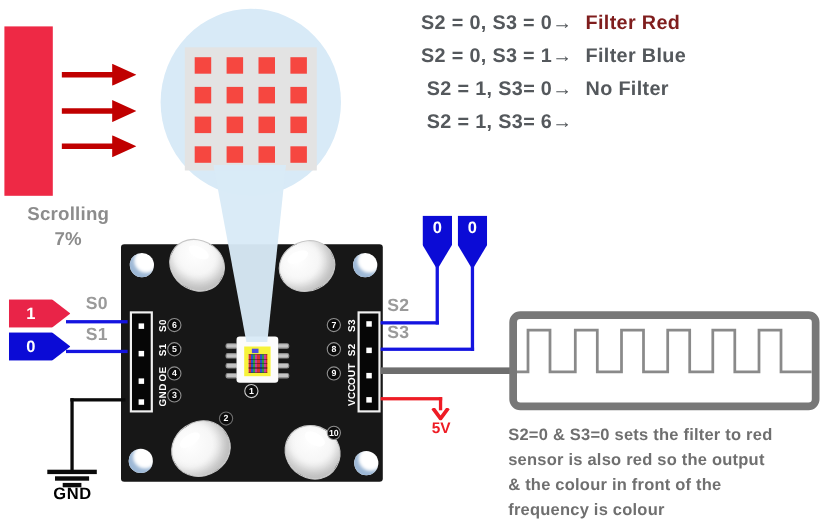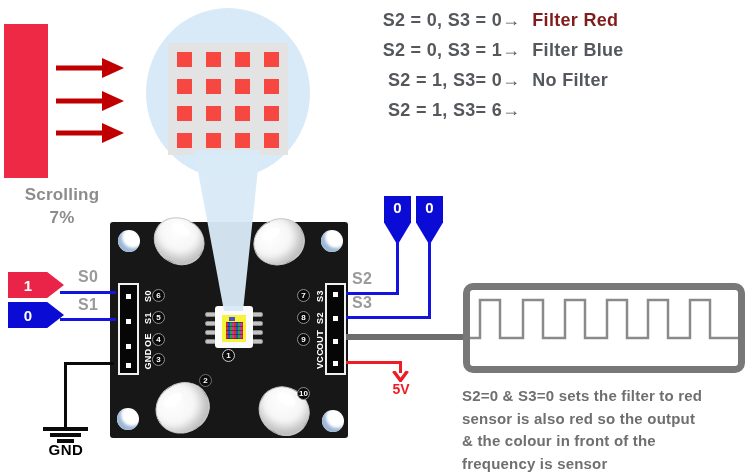--- a/index.html
+++ b/index.html
@@ -227,21 +227,21 @@
   <div id="scope" class="abs">
     <svg width="268" height="76" viewBox="0 0 268 76">
       <polyline fill="none" stroke="#8a8a8a" stroke-width="2.5" points="0,48 10,48 10,10 30,10 30,48 53,48 53,10 73,10 73,48 95,48 95,10 115,10 115,48 137,48 137,10 157,10 157,48 178,48 178,10 198,10 198,48 220,48 220,10 240,10 240,48 268,48"></polyline>
     </svg>
   </div>
 
   <div id="caption" class="abs">
     <div>S2=0 &amp; S3=0 sets the filter to red</div>
     <div>sensor is also red so the output</div>
     <div>&amp; the colour in front of the</div>
-    <div>frequency is sensor</div>
+    <div>frequency is colour</div>
   </div>
 
   <div id="filter-list" class="abs">
     <div class="frow">
       <span class="cond">S2 = 0, S3 = 0</span>
       <span class="arr">→</span>
       <span class="res-red">Filter Red</span>
     </div>
     <div class="frow">
       <span class="cond">S2 = 0, S3 = 1</span>

